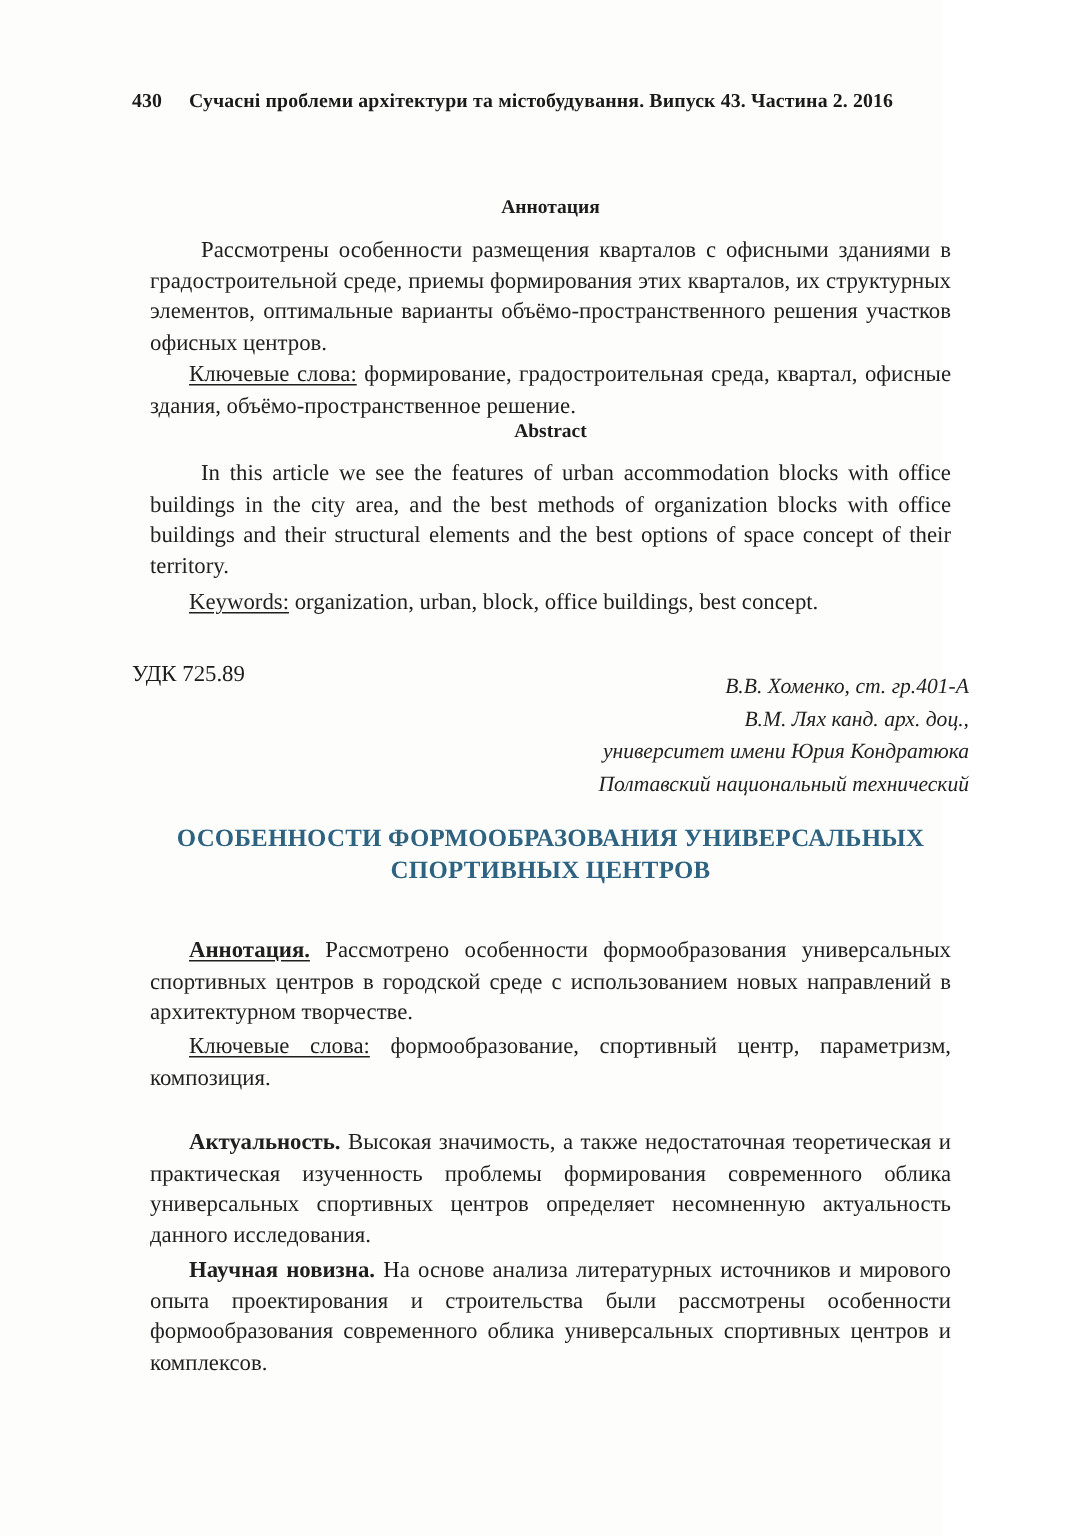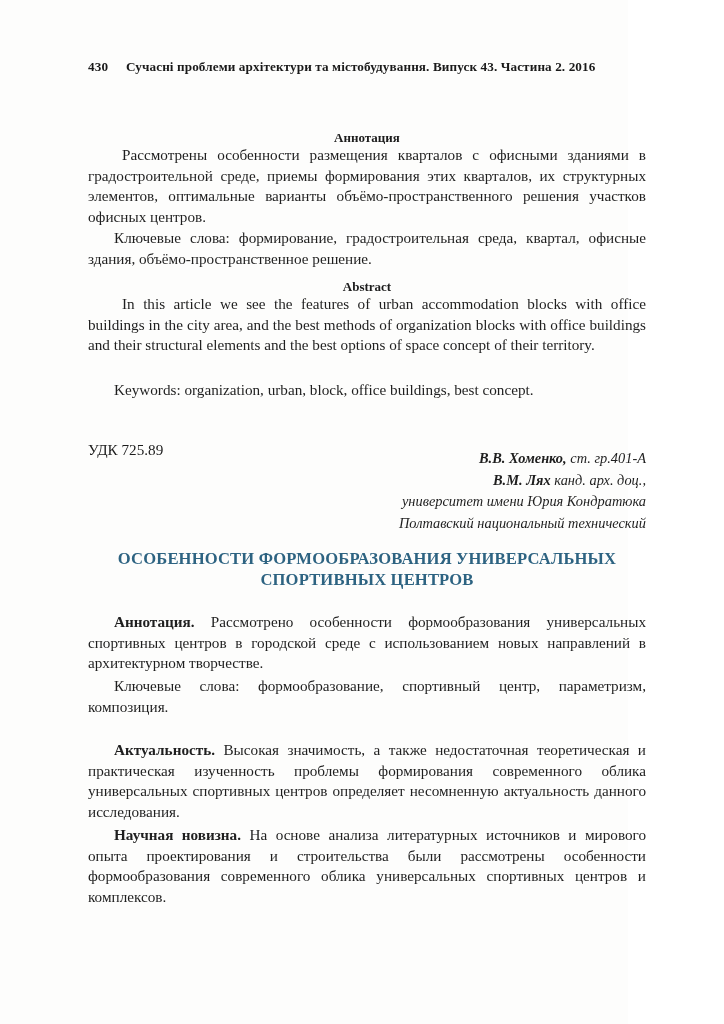--- a/index.html
+++ b/index.html
@@ -43,21 +43,21 @@
   }
 
   
   .col {
     position: absolute;
     left: 88px;
     width: 558px;
   }
 
   p.just {
-    margin: 0;
+    margin: 12px;
     text-align: justify;
     text-justify: inter-word;
     font-size: 15.2px;
     line-height: 20.6px;
     color: #1f1f1f;
   }
   p.just.indent {
     text-indent: 34px;
   }
   p.just.indent-sm {
@@ -65,20 +65,21 @@
   }
 
   .ctr {
     text-align: center;
     font-size: 13px;
     font-weight: bold;
     line-height: 20px;
   }
 
   .u {
+    text-decoration: underline;
     text-underline-offset: 2px;
   }
   .b { font-weight: bold; }
 
   
   #abstract-ru-heading { top: 128px; }
   #abstract-ru-body    { top: 145px; }
   #keywords-ru         { top: 228px; }
 
   
@@ -97,21 +98,21 @@
   #authors {
     top: 448px;
     left: 320px;
     width: 326px;
     text-align: right;
     font-style: italic;
     font-size: 14.4px;
     line-height: 21.5px;
     color: #1f1f1f;
   }
-  #authors .name { font-weight: bold; }
+  #authors .name { font-weight: normal; }
 
   
   #article-title {
     top: 548px;
     left: 88px;
     width: 558px;
     text-align: center;
     font-weight: bold;
     font-size: 16.6px;
     line-height: 21px;

